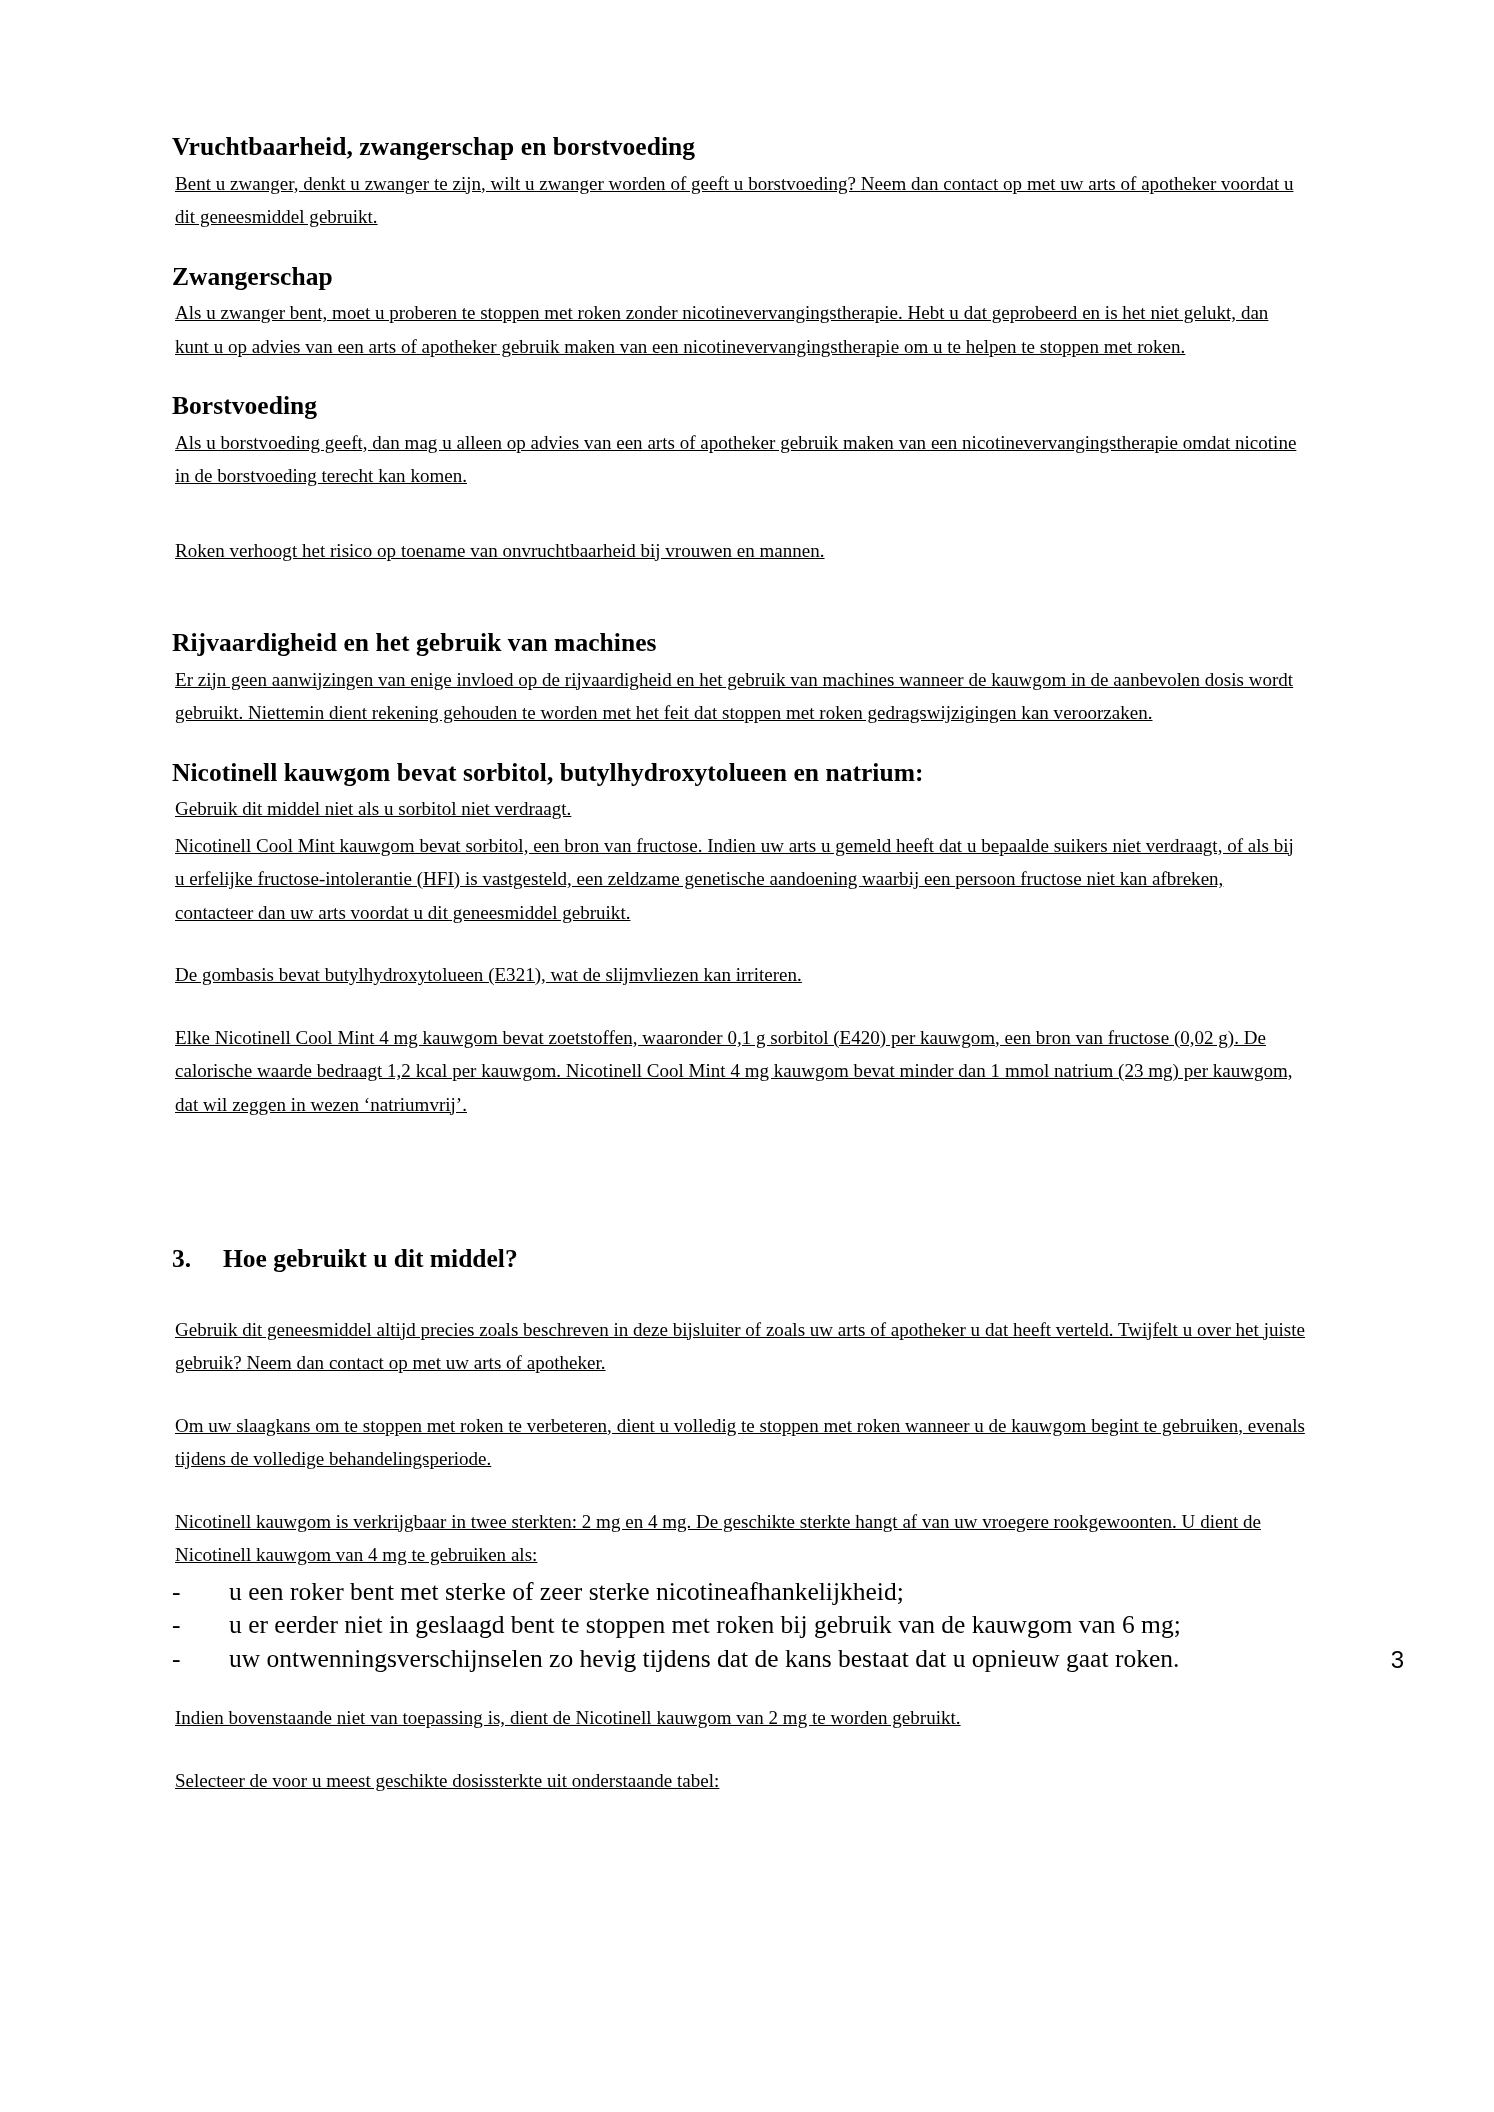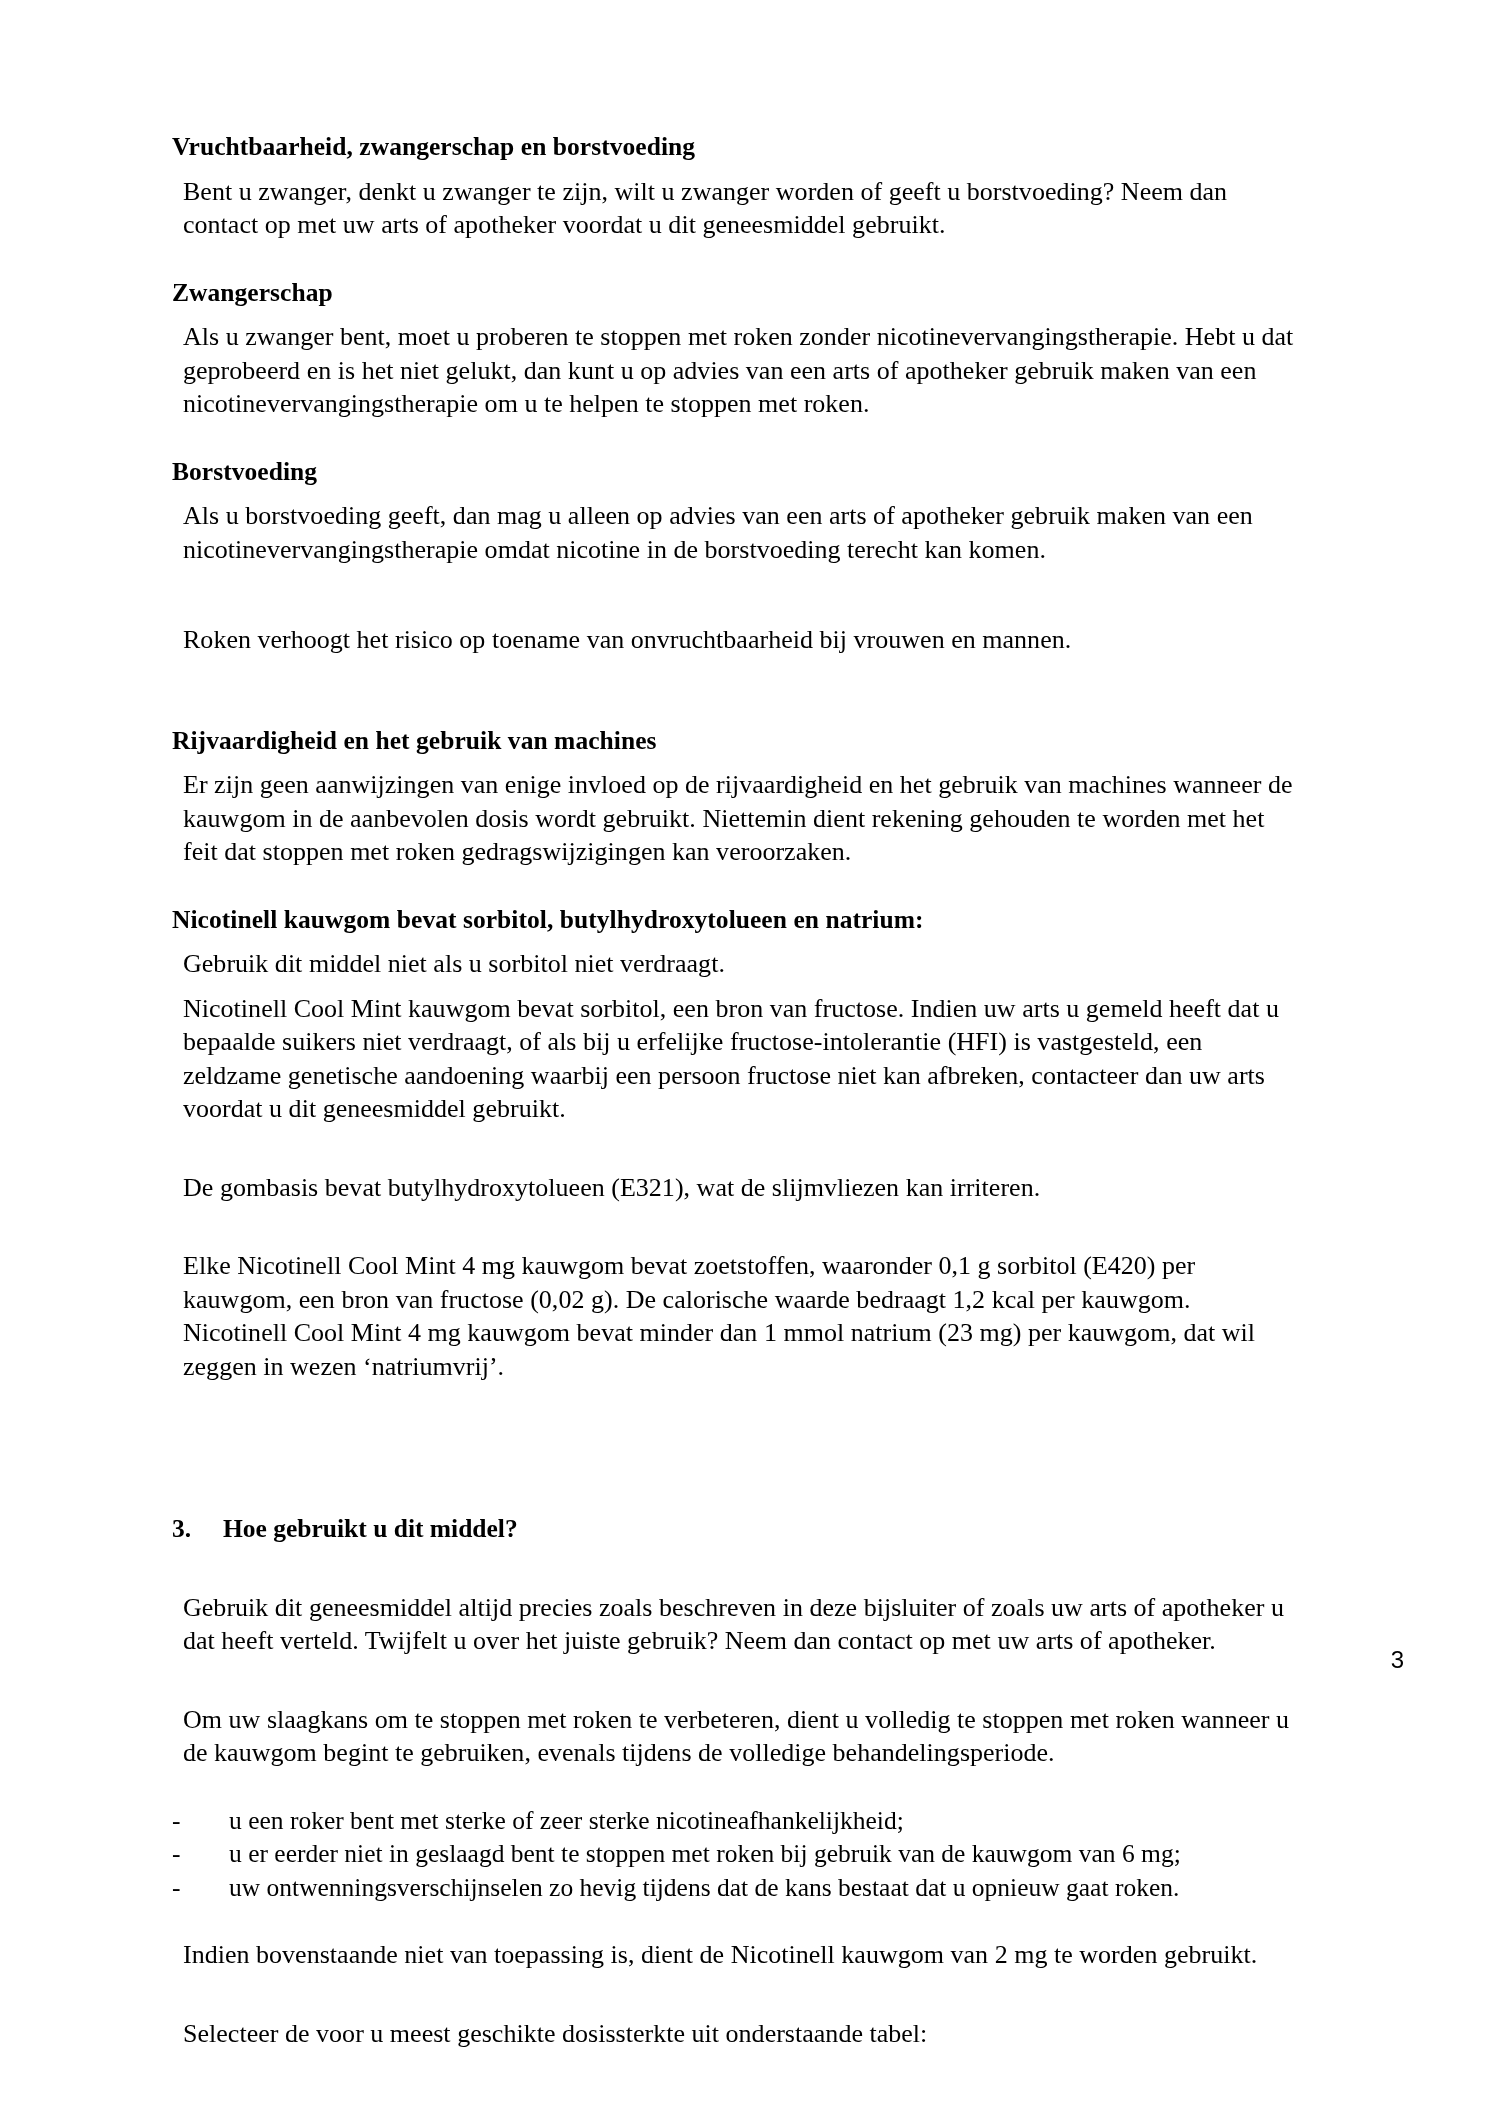--- a/index.html
+++ b/index.html
@@ -30,24 +30,25 @@
     width: 1136px;
   }
   .h-bold {
     font-weight: bold;
     font-size: 25.5px;
     line-height: 33.5px;
     margin: 0;
     letter-spacing: 0.05px;
   }
   p.body {
-    font-size: 26px;
+    font-size: 19px;
     line-height: 33.5px;
-    margin: 11px;
+    margin: 3px;
     letter-spacing: 0.02px;
+    text-decoration: underline;
   }
   .block-tight {
     margin: 0;
   }
   .gap-sm { height: 12px; }
   .gap-md { height: 23px; }
   .gap-lg { height: 34px; }
   .gap-xl { height: 56px; }
   .gap-xxl { height: 118px; }
 
@@ -155,20 +156,21 @@
     <div class="gap-lg"></div>
 
     <p class="body">Gebruik dit geneesmiddel altijd precies zoals beschreven in deze bijsluiter of zoals uw arts of apotheker u dat heeft verteld. Twijfelt u over het juiste gebruik? Neem dan contact op met uw arts of apotheker.</p>
 
     <div class="gap-md"></div>
 
     <p class="body">Om uw slaagkans om te stoppen met roken te verbeteren, dient u volledig te stoppen met roken wanneer u de kauwgom begint te gebruiken, evenals tijdens de volledige behandelingsperiode.</p>
 
     <div class="gap-md"></div>
 
+    <p class="body">Nicotinell kauwgom is verkrijgbaar in twee sterkten: 2 mg en 4 mg. De geschikte sterkte hangt af van uw vroegere rookgewoonten. U dient de Nicotinell kauwgom van 4 mg te gebruiken als:</p>
 
     <ul class="dash-list">
       <li>
         <span class="dash">-</span>
         <span class="txt">u een roker bent met sterke of zeer sterke nicotineafhankelijkheid;</span>
       </li>
       <li>
         <span class="dash">-</span>
         <span class="txt">u er eerder niet in geslaagd bent te stoppen met roken bij gebruik van de kauwgom van 6 mg;</span>
       </li>

